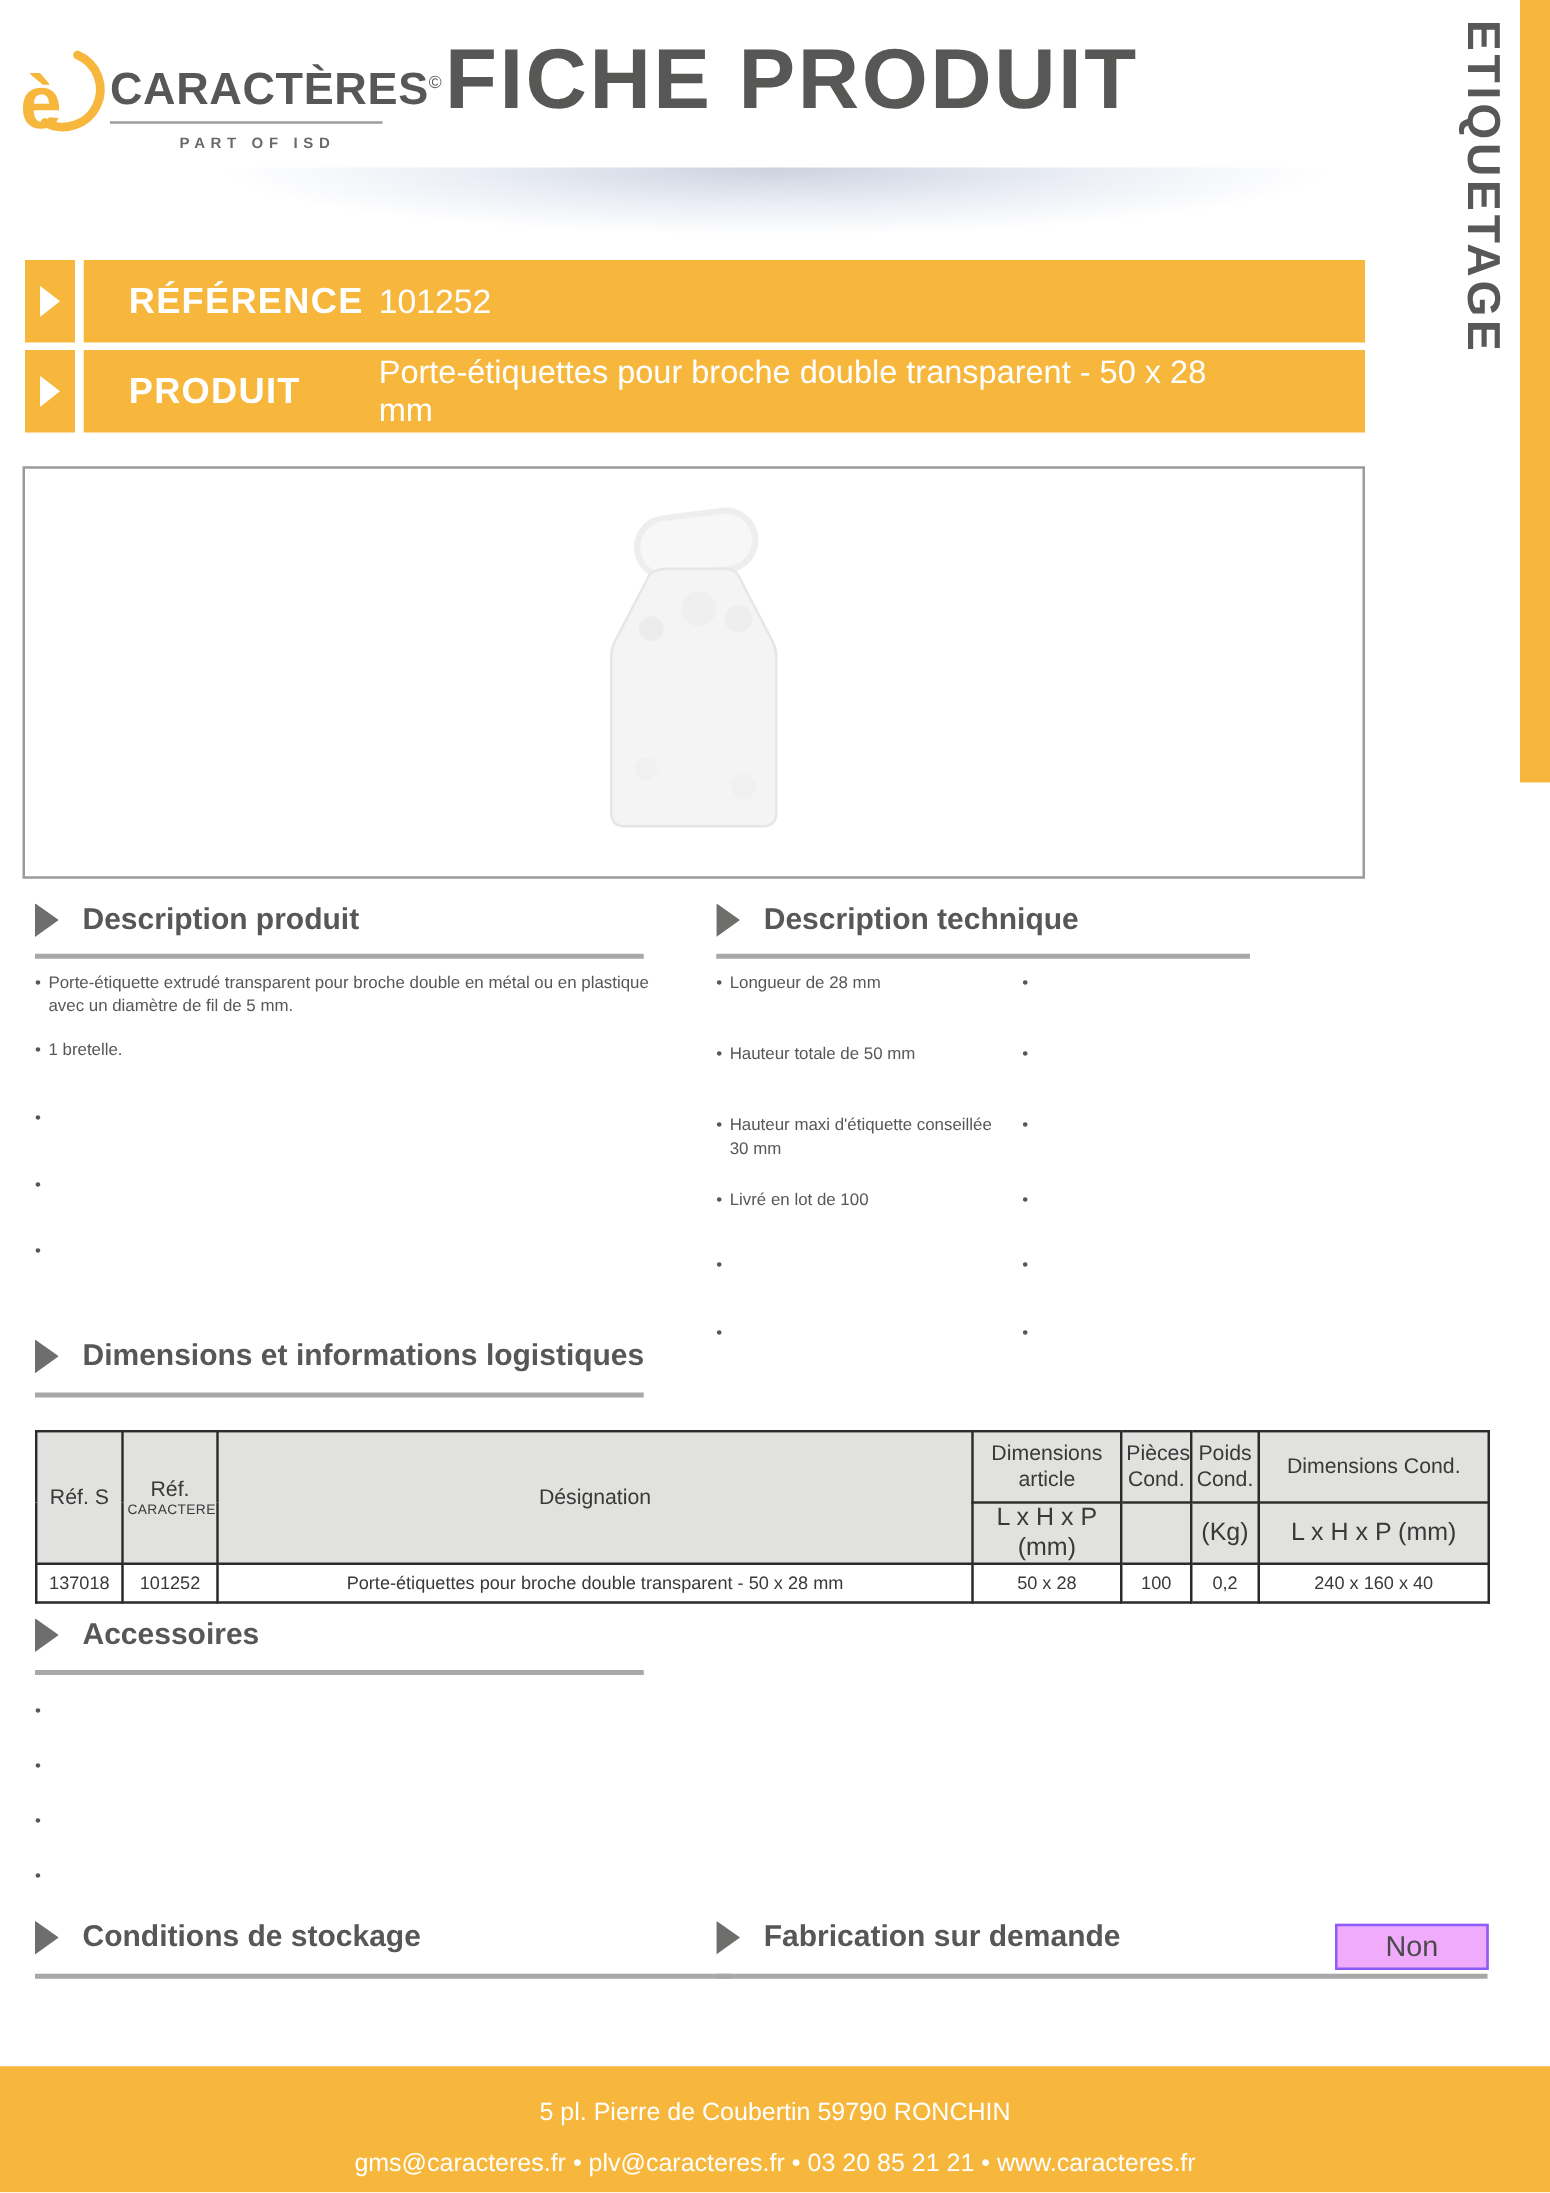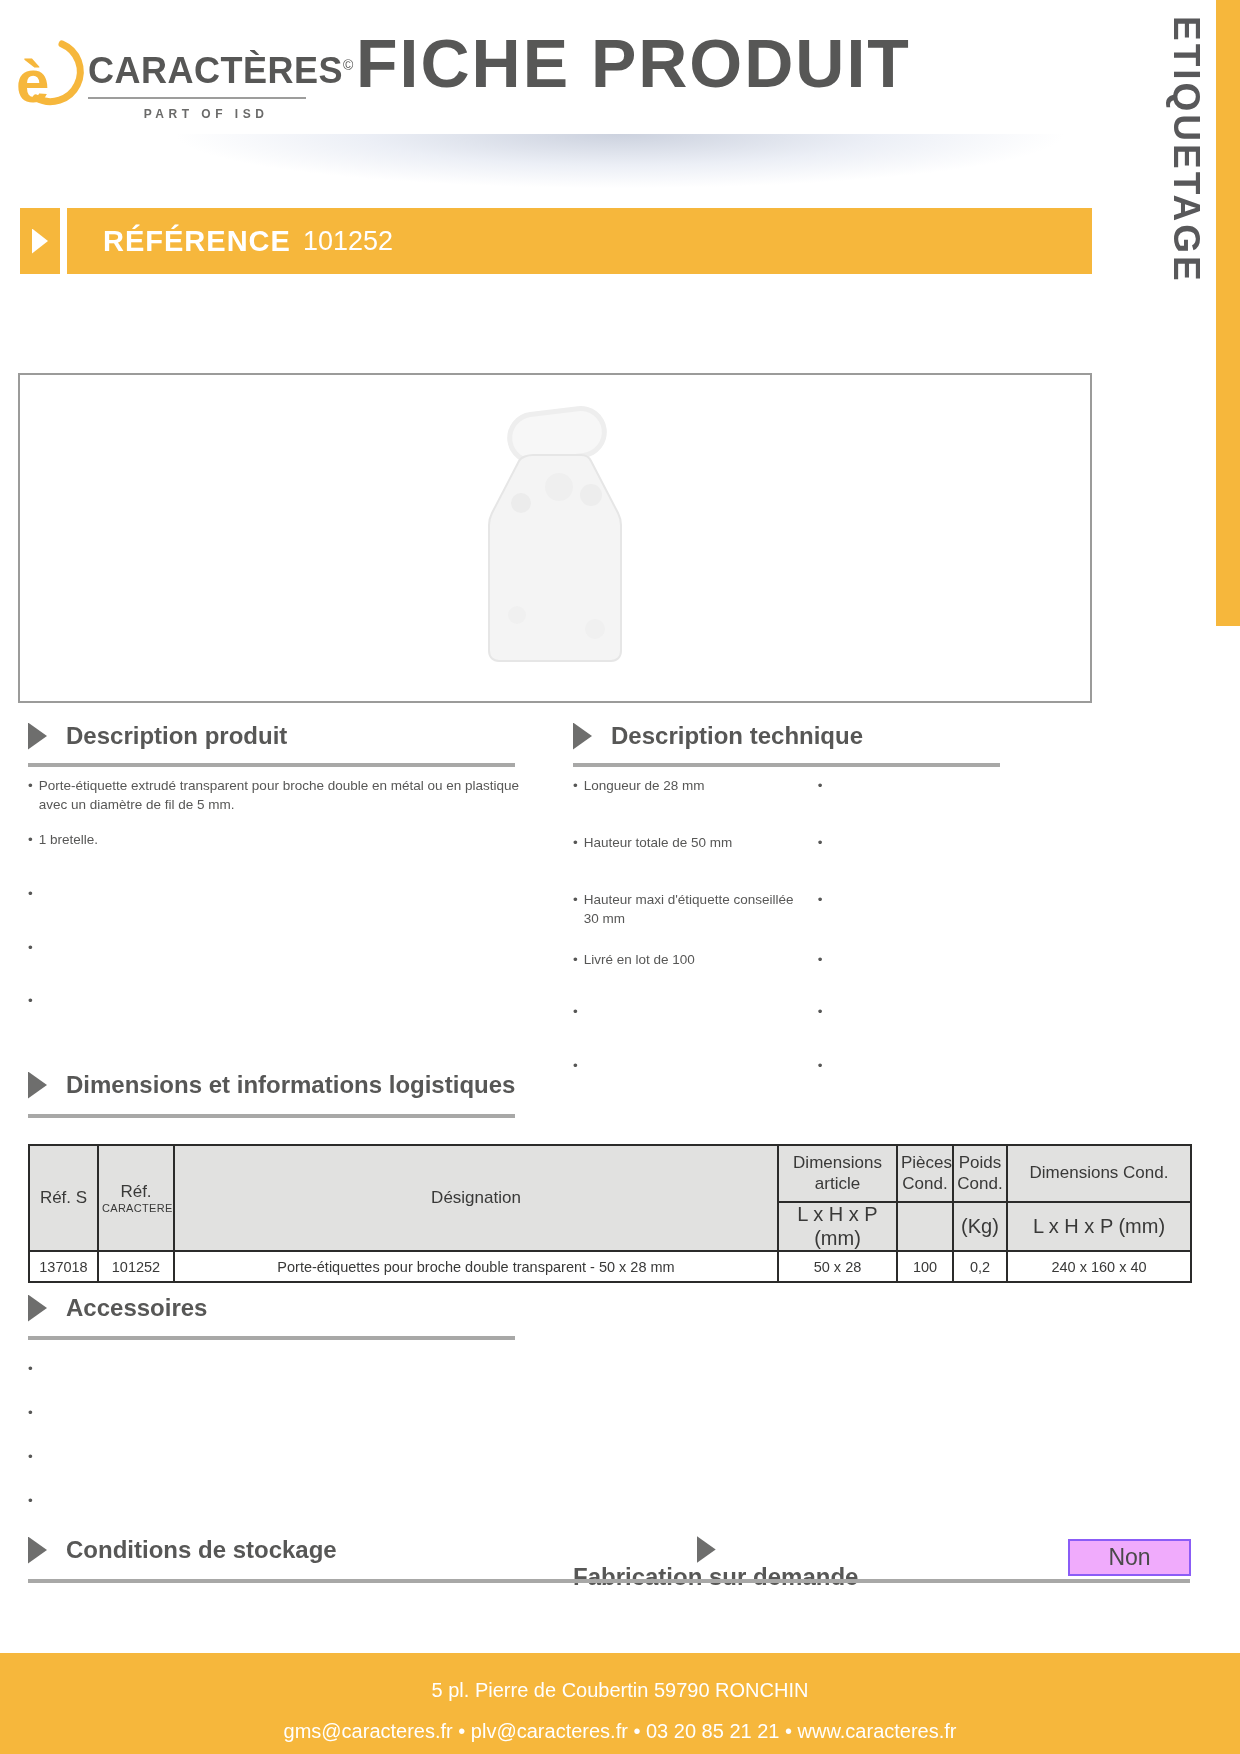--- a/index.html
+++ b/index.html
@@ -111,20 +111,29 @@
   <div class="band band-ref">
     <div class="band-chip">
       <span class="white-tri"></span>
     </div>
     <div class="band-main">
       <span class="band-label">RÉFÉRENCE</span>
       <span class="band-value">101252</span>
     </div>
   </div>
 
+  <div class="band band-prod">
+    <div class="band-chip">
+      <span class="white-tri"></span>
+    </div>
+    <div class="band-main">
+      <span class="band-label">PRODUIT</span>
+      <span class="band-value">Porte-étiquettes pour broche double transparent - 50 x 28 mm</span>
+    </div>
+  </div>
 
   <div class="photo-box">
     <svg width="200" height="270" viewBox="0 0 200 270">
       <g transform="rotate(-7 102 32)">
         <rect x="52" y="6" width="100" height="52" rx="26" fill="#eeeeee"></rect>
         <rect x="57" y="11" width="90" height="42" rx="21" fill="#f7f7f7"></rect>
       </g>
       <path d="M78 52 L126 52 C131 52 134 54 136 58 L163 110 C165 114 166 118 166 122 L166 248 C166 254 162 258 156 258 L44 258 C38 258 34 254 34 248 L34 122 C34 118 35 114 37 110 L64 58 C66 54 73 52 78 52 Z" fill="#f4f4f4" stroke="#e6e6e6" stroke-width="2"></path>
       <circle cx="66" cy="100" r="10" fill="#ececec"></circle>
       <circle cx="104" cy="84" r="14" fill="#efefef"></circle>
@@ -269,21 +278,21 @@
       <span></span>
     </div>
   </div>
 
   <div class="sec-title" style="left:28px;top:1536px;">
     <span class="tri"></span>
     <h2>Conditions de stockage</h2>
   </div>
   <div class="rule" style="left:28px;top:1579px;width:557px;"></div>
 
-  <div class="sec-title" style="left:573px;top:1536px;flex-direction:column;">
+  <div class="sec-title" style="left:573px;top:1536px;">
     <span class="tri"></span>
     <h2>Fabrication sur demande</h2>
   </div>
   <div class="rule" style="left:573px;top:1579px;width:617px;"></div>
   <div class="non-box">Non</div>
 
   <div class="footer">
     <div class="l1">5 pl. Pierre de Coubertin 59790 RONCHIN</div>
     <div class="l2">gms@caracteres.fr • plv@caracteres.fr • 03 20 85 21 21 • www.caracteres.fr</div>
   </div>

